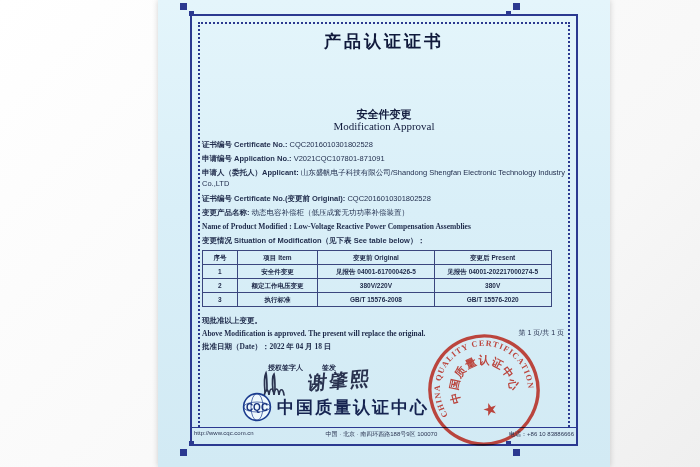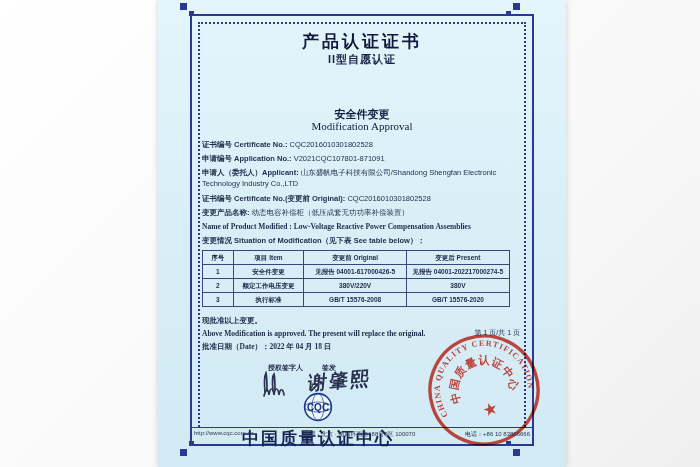--- a/index.html
+++ b/index.html
@@ -1,20 +1,20 @@
 <!DOCTYPE html>
 <html><head>
 <meta charset="utf-8">
 <style>
   * { margin:0; padding:0; box-sizing:border-box; }
   html,body { width:700px; height:467px; overflow:hidden; background:#fafafa;
               font-family:"Liberation Sans", sans-serif; }
   .stage { position:relative; width:700px; height:467px; background:linear-gradient(135deg,#ffffff 0%,#f7f7f7 70%,#efefef 100%); }
 
-  .paper { position:absolute; left:158px; top:0; width:408px; height:467px;
+  .paper { position:absolute; left:158px; top:0; width:452px; height:467px;
            background:linear-gradient(180deg,#e4f5fb 0%,#d9eff8 45%,#d2eaf4 100%);
            box-shadow:0 0 6px rgba(0,0,0,.18); color:#1e2a4a;padding-left:40px; }
 
   .frame-solid { position:absolute; left:32px; right:32px; top:14px; bottom:21px;
                  border:2px solid #2b3990; }
   .frame-dotted { position:absolute; left:40px; right:40px; top:22px; bottom:40px;
                   border:2px dotted #2b3990; border-bottom:none; }
   .footer-topline { position:absolute; left:34px; right:34px; top:427px; height:1px; background:#2b3990; }
 
   .sq { position:absolute; background:#2b3990; }
@@ -46,21 +46,21 @@
 
   .page-no { position:absolute; right:46px; top:328px; font-size:7px; color:#1d2747; }
 
   .sig-label { position:absolute; font-size:7px; font-weight:bold; color:#1d2747; }
   .sig-auth-label { left:110px; top:363px; }
   .sig-issue-label { left:164px; top:363px; }
   .sig-scribble { position:absolute; left:100px; top:370px; }
   .sig-name { position:absolute; left:150px; top:368px; font-size:19px; font-weight:bold;
               color:#29324f; transform:rotate(-5deg) skewX(-10deg); letter-spacing:2px; }
 
-  .issuer-row { position:absolute; left:84px; top:392px; display:flex; align-items:center; gap:5px;flex-direction:column; }
+  .issuer-row { position:absolute; left:84px; top:392px; display:flex; align-items:center; gap:5px; }
   .cqc-logo { width:30px; height:30px; flex:0 0 auto; }
   .issuer-name { font-size:17px; font-weight:bold; letter-spacing:2px; color:#152350; }
 
   .stamp { position:absolute; left:268px; top:332px; width:116px; height:116px;
            opacity:.9; mix-blend-mode:multiply; }
 
   .footer { position:absolute; left:36px; right:36px; top:430px; display:flex;
             justify-content:space-between; font-size:6px; color:#2a3452; }
 </style>
 </head>
@@ -76,21 +76,20 @@
     <div class="sq sq7" style="left:22px; top:3px;"></div>
     <div class="sq sq5" style="left:31px; top:11px;"></div>
     <div class="sq sq7" style="left:355px; top:3px;"></div>
     <div class="sq sq5" style="left:348px; top:11px;"></div>
     <div class="sq sq5" style="left:31px; top:441px;"></div>
     <div class="sq sq7" style="left:22px; top:449px;"></div>
     <div class="sq sq5" style="left:348px; top:441px;"></div>
     <div class="sq sq7" style="left:355px; top:449px;"></div>
 
     <div class="title">产品认证证书</div>
-    <div class="subtitle">II型自愿认证</div>
 
     <div class="sec-cn">安全件变更</div>
     <div class="sec-en">Modification Approval</div>
 
     <div class="body-text">
       <div class="field">
         <span class="lb">证书编号 Certificate No.:</span>
         <span>CQC2016010301802528</span>
       </div>
       <div class="field">

